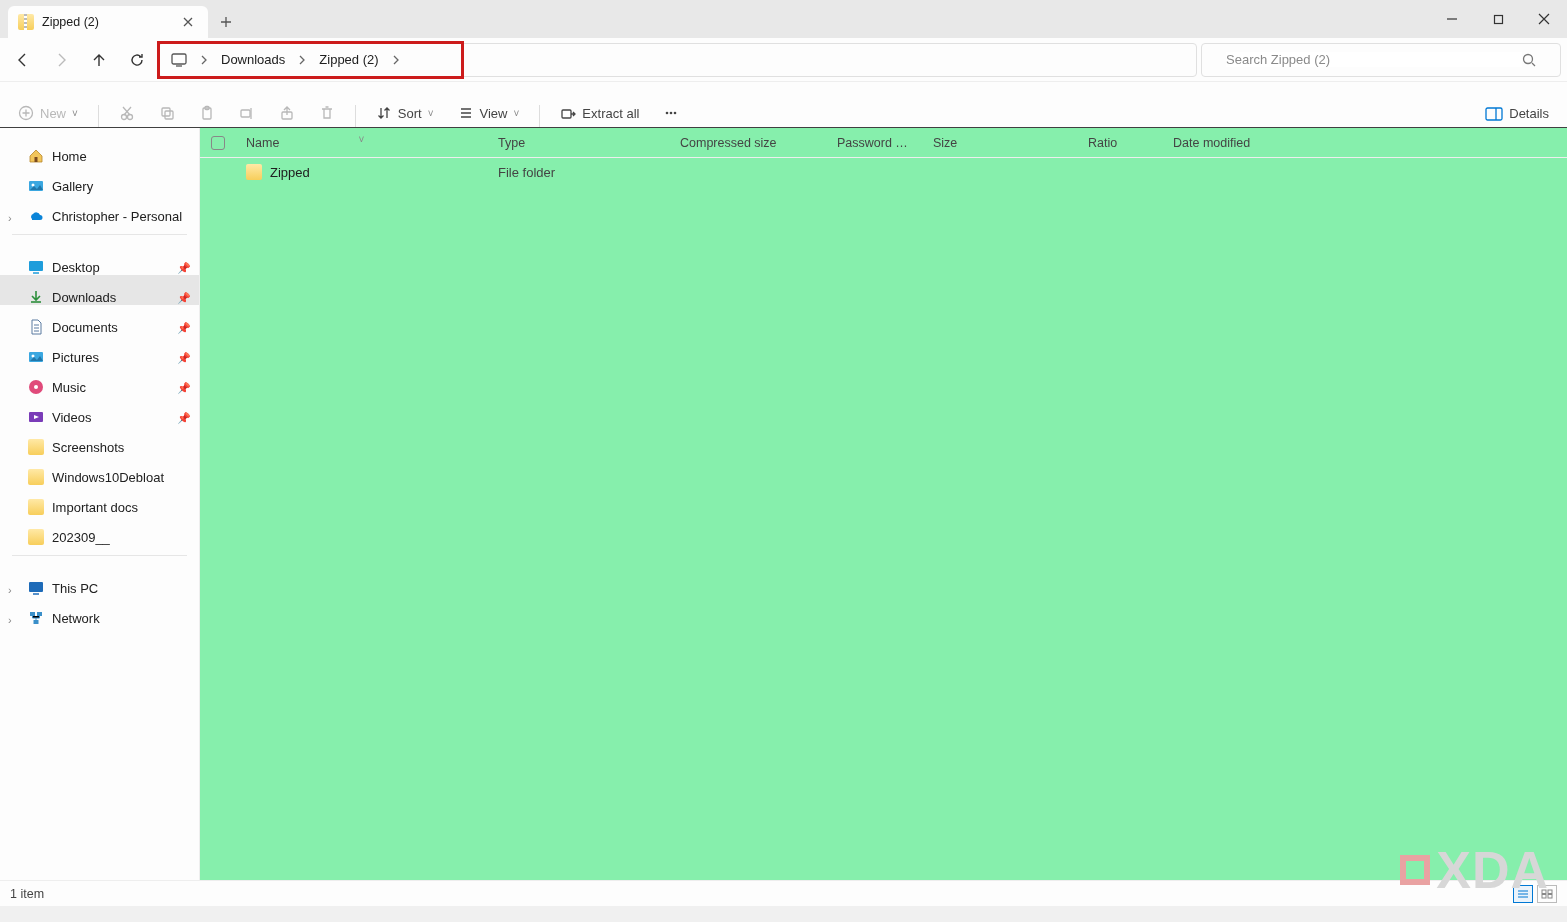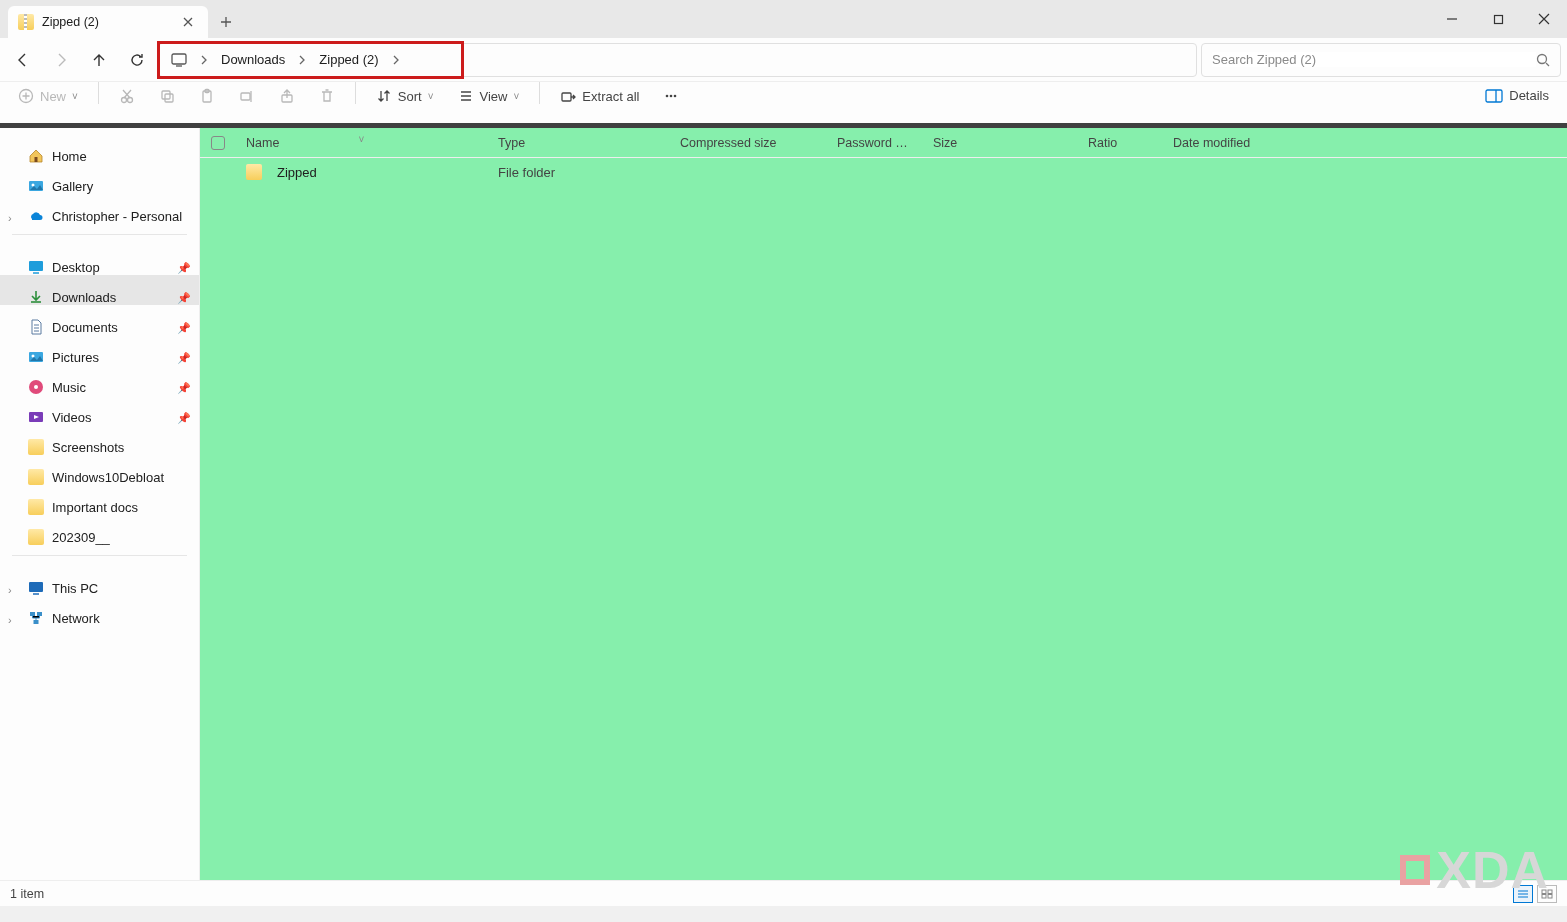--- a/index.html
+++ b/index.html
@@ -15,26 +15,26 @@
   .winbtn { width: 46px; display:flex; align-items:center; justify-content:center; color:#333; cursor:pointer; }
 
   
   .addressrow { height: 44px; background: #fdfdfd; display:flex; align-items:center; gap:4px; padding: 0 6px; border-bottom: 1px solid #eee; }
   .navbtn { width: 34px; height: 34px; display:flex; align-items:center; justify-content:center; color:#444; border-radius:4px; cursor:pointer; }
   .navbtn.disabled { color:#bbb; }
   .breadcrumb { flex:1; height: 34px; border:1px solid #e0e0e0; border-radius:4px; display:flex; align-items:center; padding: 0 4px; gap: 2px; position: relative; }
   .bc-highlight { position:absolute; border: 3px solid #cc1b1b; pointer-events:none; }
   .bc-seg { padding: 4px 8px; border-radius:3px; cursor:pointer; display:flex; align-items:center; gap:2px; }
   .bc-chev { color:#666; padding: 0 2px; }
-  .search { width: 360px; height:34px; border:1px solid #e0e0e0; border-radius:4px; display:flex; align-items:center; padding: 0 10px; color:#777; }
+  .search { width: 360px; height:34px; border:1px solid #e0e0e0; border-radius:4px; display:flex; align-items:center; padding: 0 24px; color:#777; }
   .search input { border:none; outline:none; flex:1; font-size:13px; color:#333; }
   .search input::placeholder { color:#8a8a8a; }
 
   
-  .toolbar { height: 46px; background:#fdfdfd; display:flex; align-items:flex-start; padding: 0 8px; gap: 4px; border-bottom:5px solid #404040; }
+  .toolbar { height: 46px; background:#fdfdfd; display:flex; align-items:flex-end; padding: 0 8px; gap: 4px; border-bottom:1px solid #404040; }
   .tbtwrap { display:flex; align-items:center; gap:6px; padding: 6px 10px; border-radius:4px; color:#444; cursor:pointer; }
   .tbtwrap.disabled { color:#b8b8b8; }
   .sep { width:1px; height:22px; background:#ddd; margin: 0 6px; }
   .chev-sm { font-size:10px; color:#888; }
   .tool-spacer { flex:1; }
   .details-btn { display:flex; align-items:center; gap:6px; padding:6px 10px; cursor:pointer; color:#444; }
 
   
   .bodyarea { position:absolute; top:128px; bottom:26px; left:0; right:0; display:flex; background:#fff; }
 
@@ -56,21 +56,21 @@
   .col-type { width:182px; }
   .col-comp { width:157px; }
   .col-pass { width:96px; white-space:nowrap; overflow:hidden; text-overflow:ellipsis; }
   .col-size { width:155px; }
   .col-ratio { width:85px; }
   .col-date { width:170px; }
   .rows { flex:1; }
   .row { display:flex; align-items:center; height:28px; cursor:pointer; font-size:13px; }
   .row .cell { padding: 0 10px; }
   .row .cell-check { width:36px; }
-  .row .cell-name { width:252px; display:flex; align-items:center; gap:15px; }
+  .row .cell-name { width:252px; display:flex; align-items:center; gap:8px; }
   .row .cell-type { width:182px; color:#444; }
 
   
   .statusbar { position:absolute; bottom:16px; left:0; right:0; height:26px; background:#fdfdfd; border-top:1px solid #eee; display:flex; align-items:center; padding: 0 10px; font-size:12.5px; color:#444; }
   .status-spacer { flex:1; }
   .viewtoggle { width:20px; height:18px; border:1px solid #bbb; margin-left:4px; display:flex; align-items:center; justify-content:center; cursor:pointer; }
   .viewtoggle.active { border-color:#0078d4; background:#eaf3fb; }
 
   
   .watermark { position:absolute; bottom:22px; right:18px; font-family: Arial, sans-serif; font-weight:700; font-size:52px; letter-spacing:1px; color:#d7d7d7; display:flex; align-items:center; gap:2px; pointer-events:none; }

